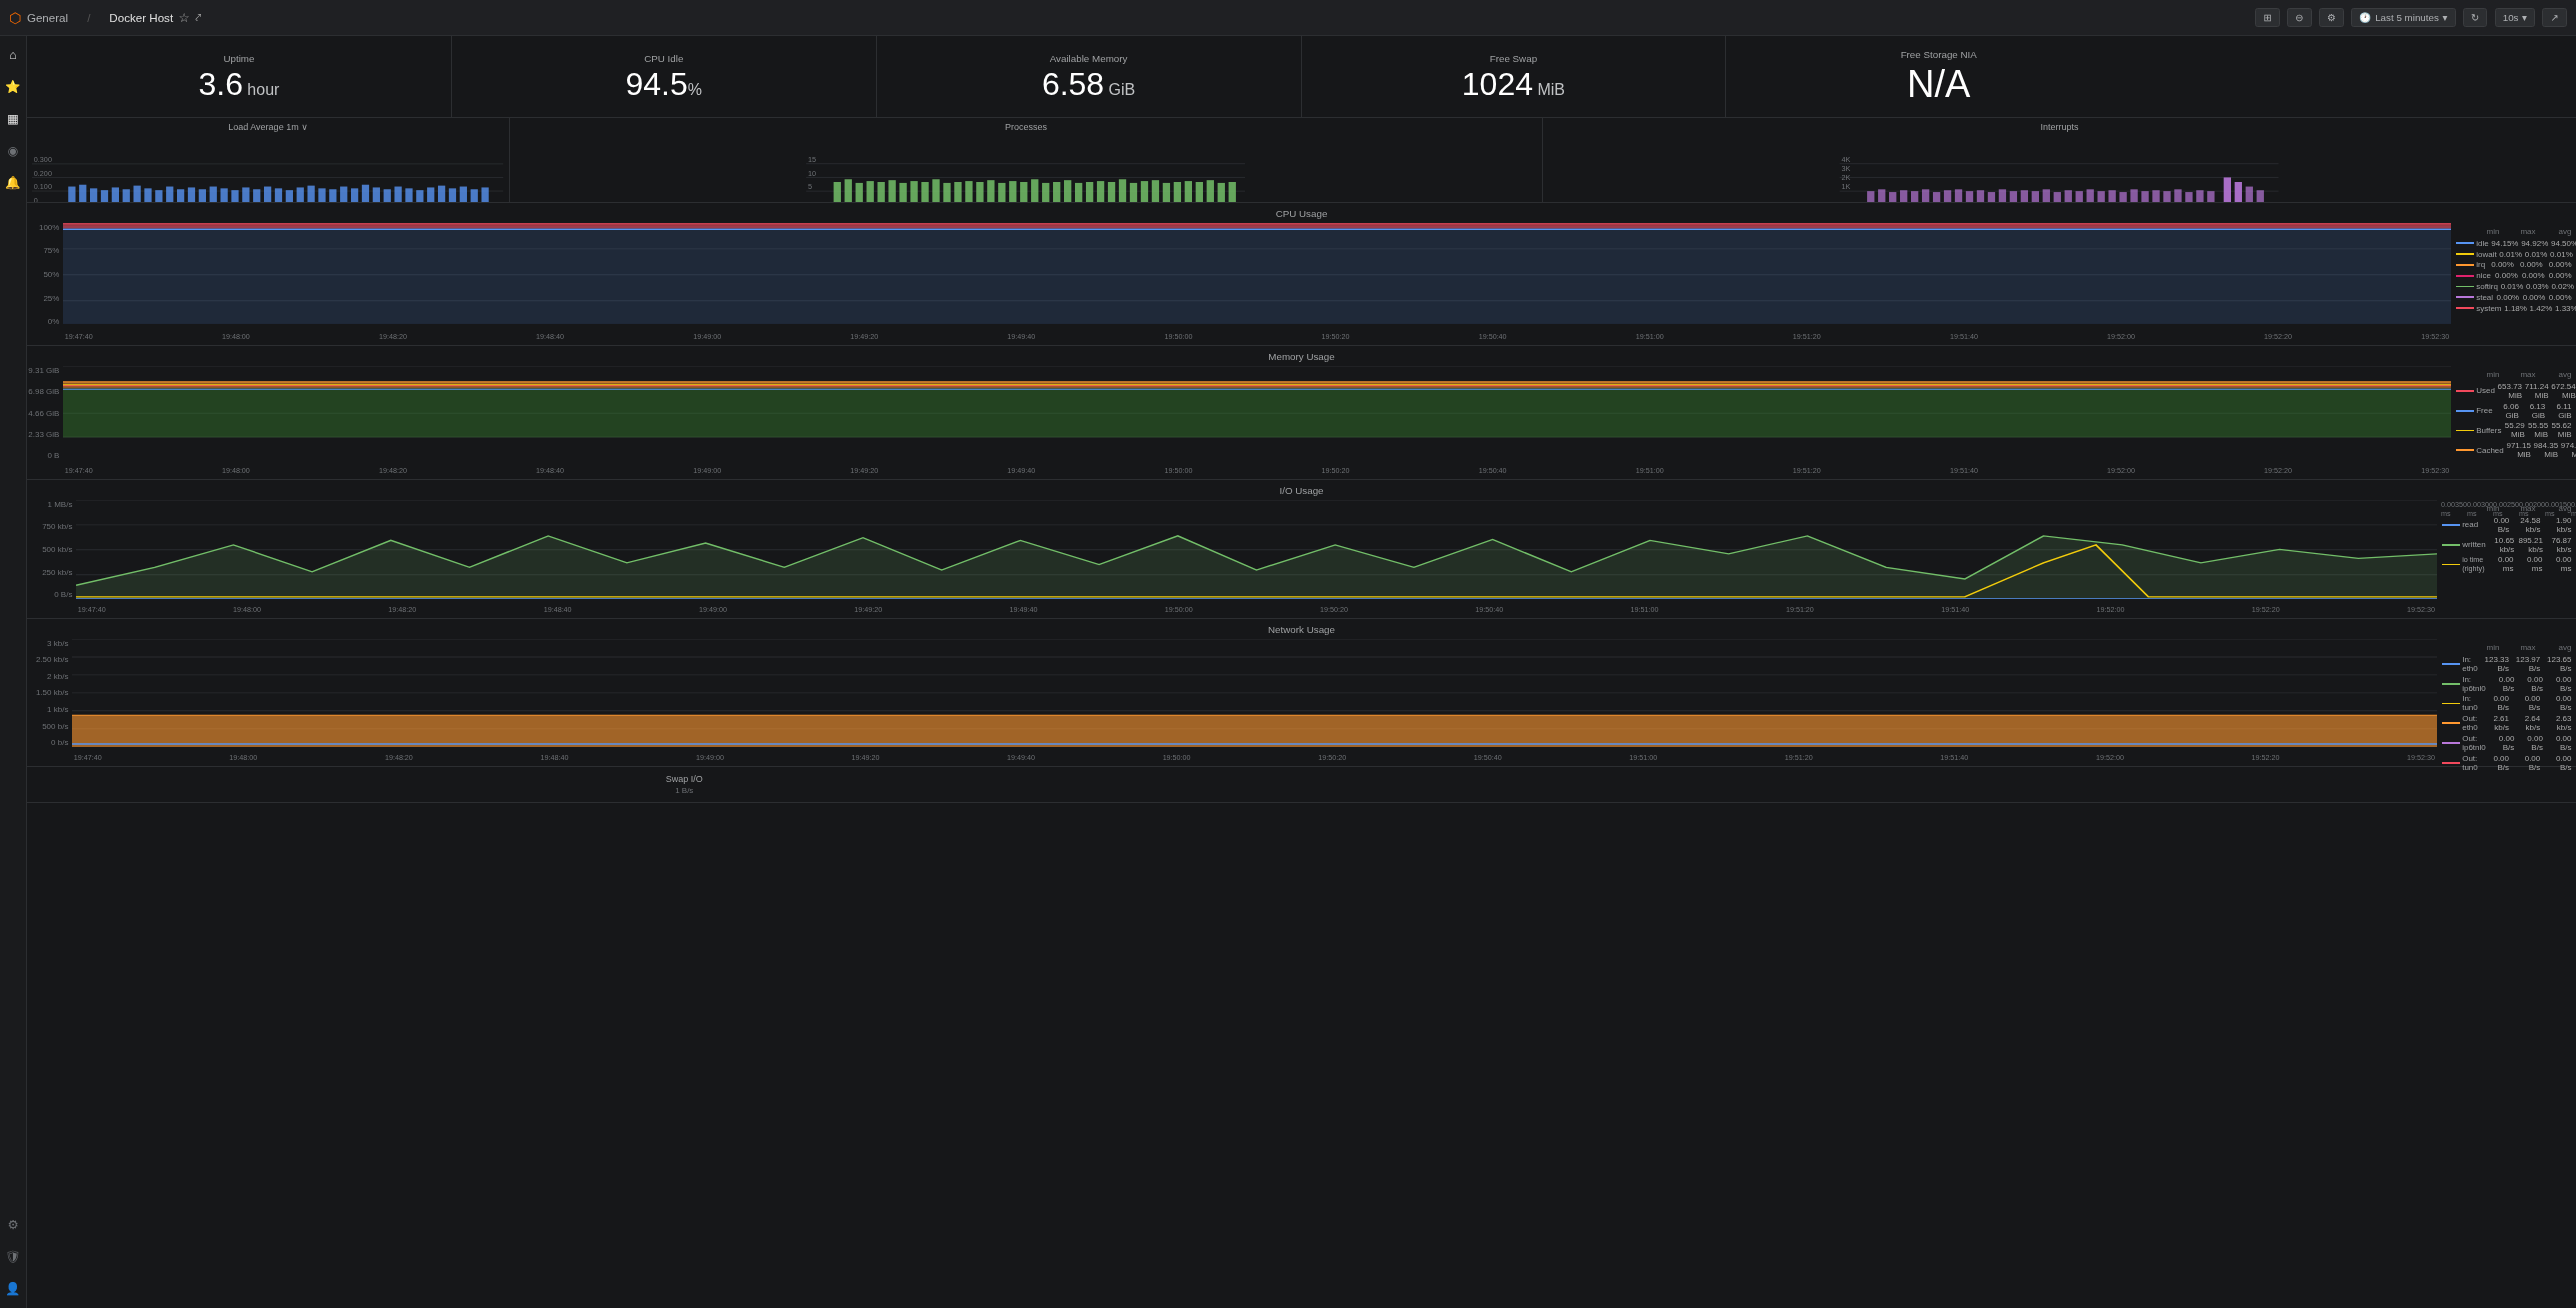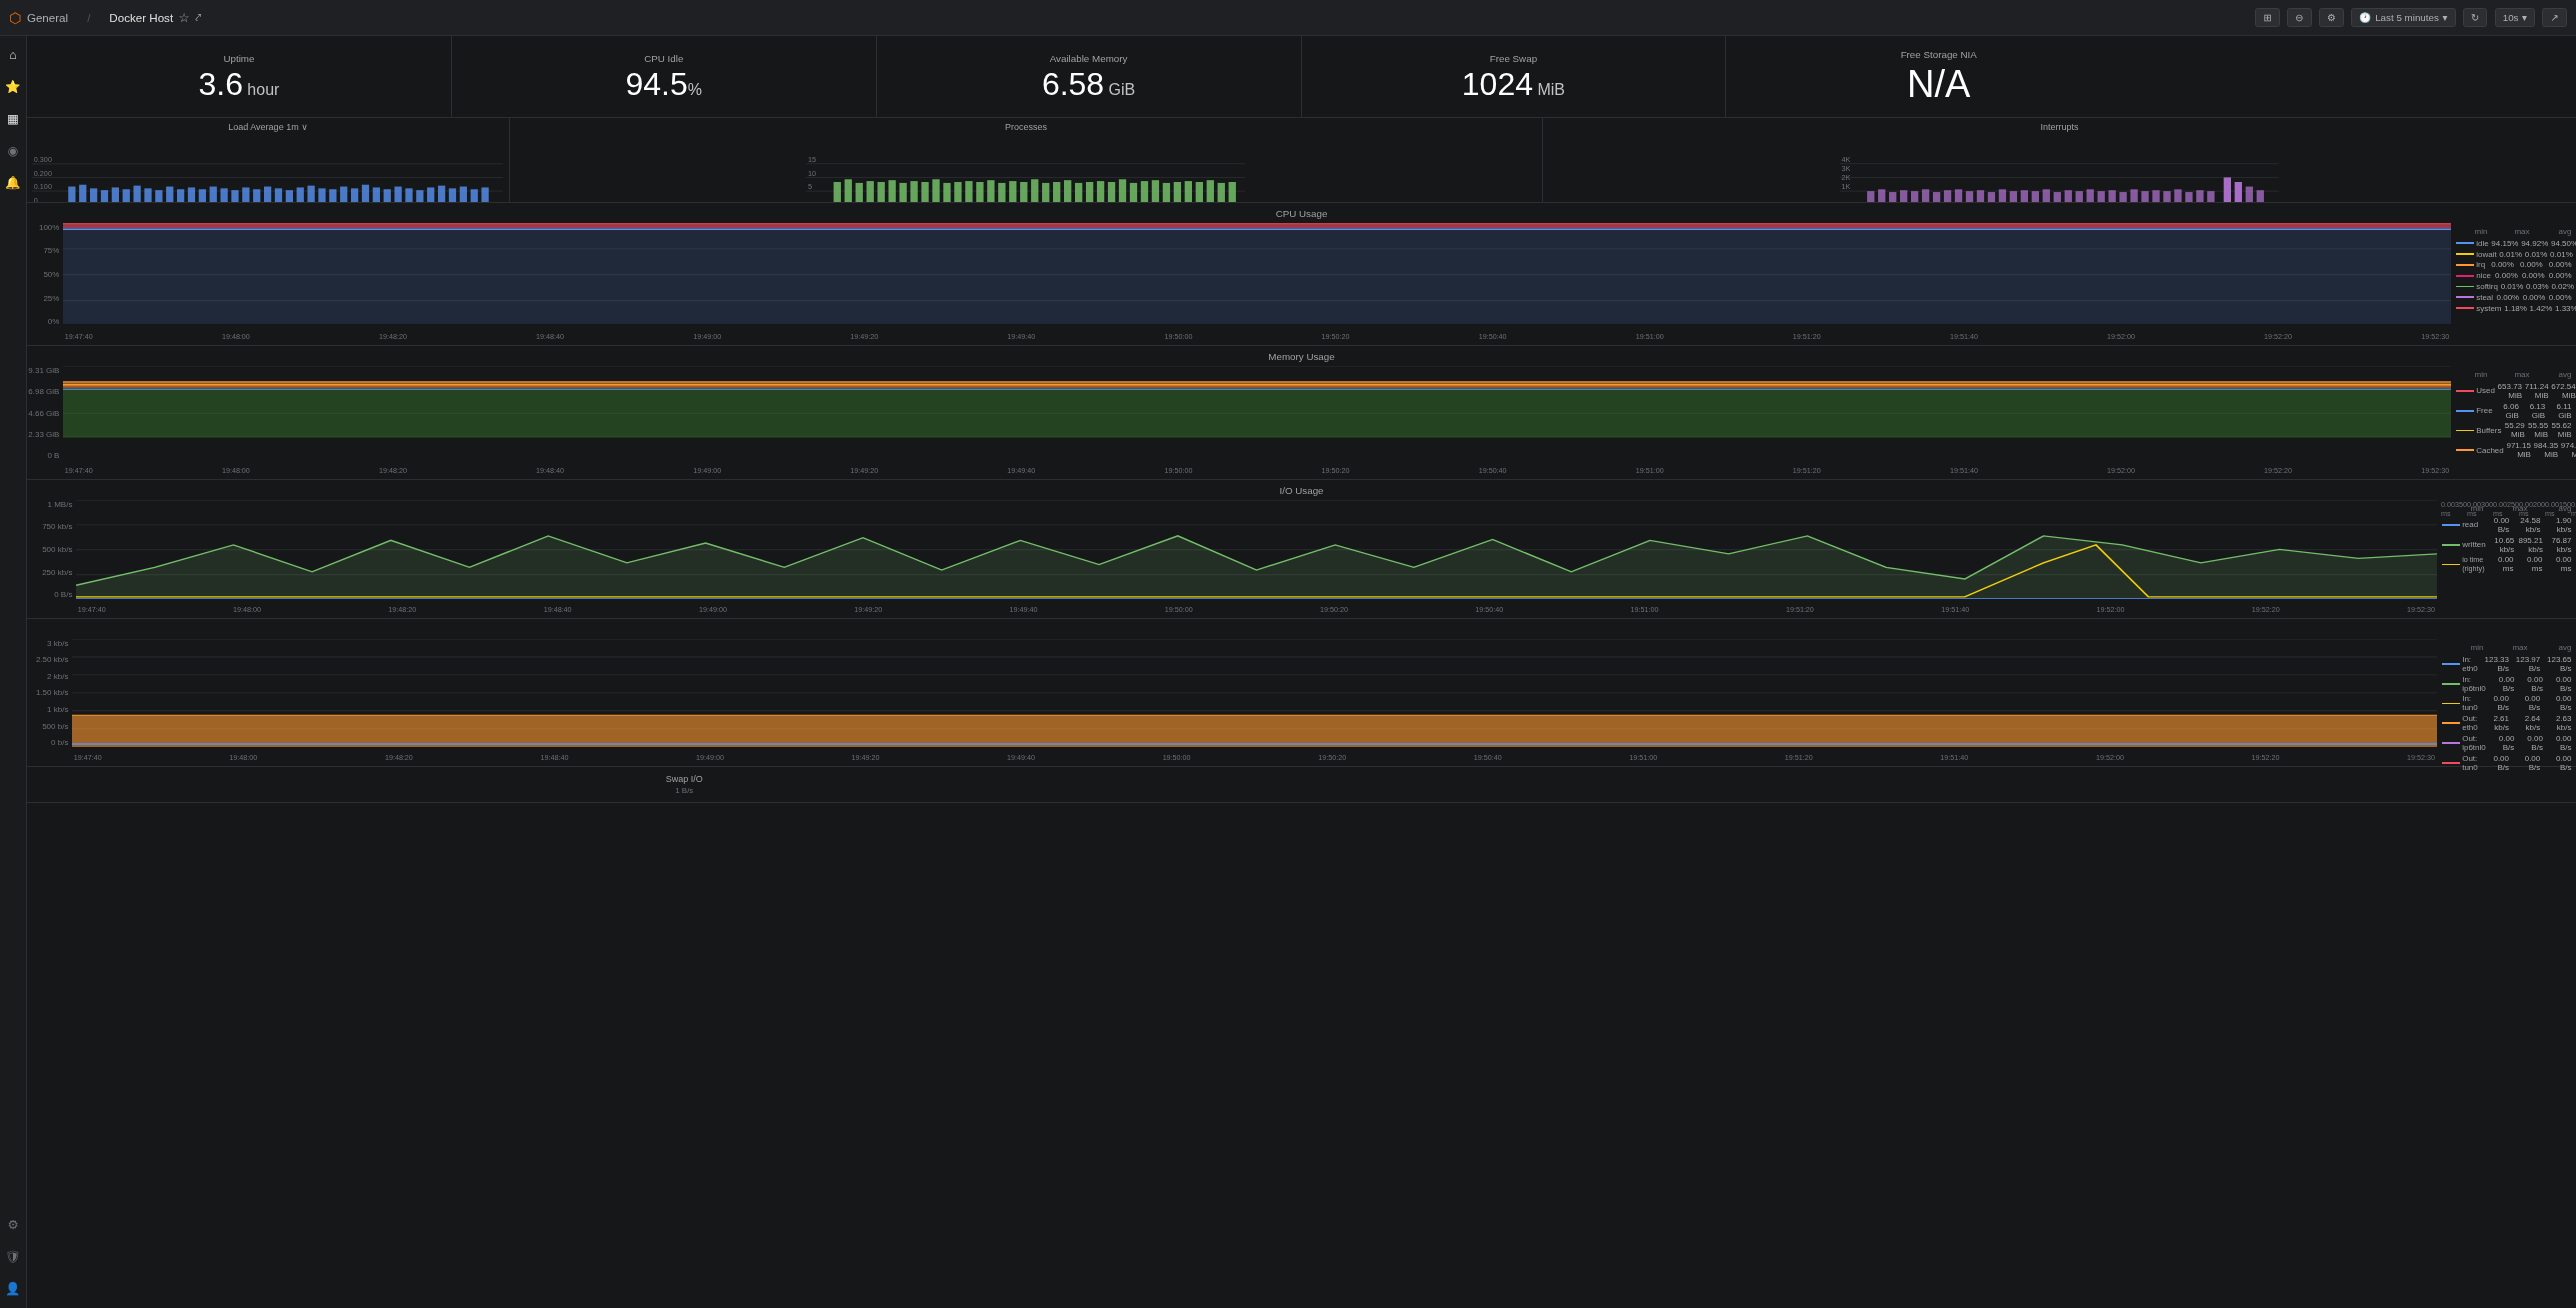--- a/index.html
+++ b/index.html
@@ -136,21 +136,21 @@
       font-size: 8px; color: #9fa1a3;
     }
     .legend-color {
       width: 18px; height: 1.8px; flex-shrink: 0;
     }
     .legend-name { flex: 1; font-size: 8px; }
     .legend-min, .legend-max, .legend-avg {
       width: 34px; text-align: right; font-size: 8px; color: #aaa;
     }
     .legend-header {
-      display: flex; align-items: center; gap: 10px;
+      display: flex; align-items: center; gap: 2px;
       font-size: 8px; color: #6e7175;
       justify-content: flex-end; padding-right: 0px;
       margin-bottom: 0.9px;
     }
     .legend-header span { width: 34px; text-align: right; }
 
     .y-axis {
       position: absolute; top: 19.7px; left: 0; bottom: 19.7px;
       width: 36px; display: flex; flex-direction: column;
       justify-content: space-between; align-items: flex-end;
@@ -731,20 +731,21 @@
             <span class="legend-name" style="font-size:7.2px;">io time (righty)</span>
             <span class="legend-min">0.00 ms</span>
             <span class="legend-max">0.00 ms</span>
             <span class="legend-avg">0.00 ms</span>
           </div>
         </div>
       </div>
     </div>
 
     <div class="chart-section" style="height:148px;">
+      <div class="chart-title">Network Usage</div>
       <div style="position:relative;height:148px;">
         <div class="y-axis" style="width:45px;">
           <span class="y-label">3 kb/s</span>
           <span class="y-label">2.50 kb/s</span>
           <span class="y-label">2 kb/s</span>
           <span class="y-label">1.50 kb/s</span>
           <span class="y-label">1 kb/s</span>
           <span class="y-label">500 b/s</span>
           <span class="y-label">0 b/s</span>
         </div>

